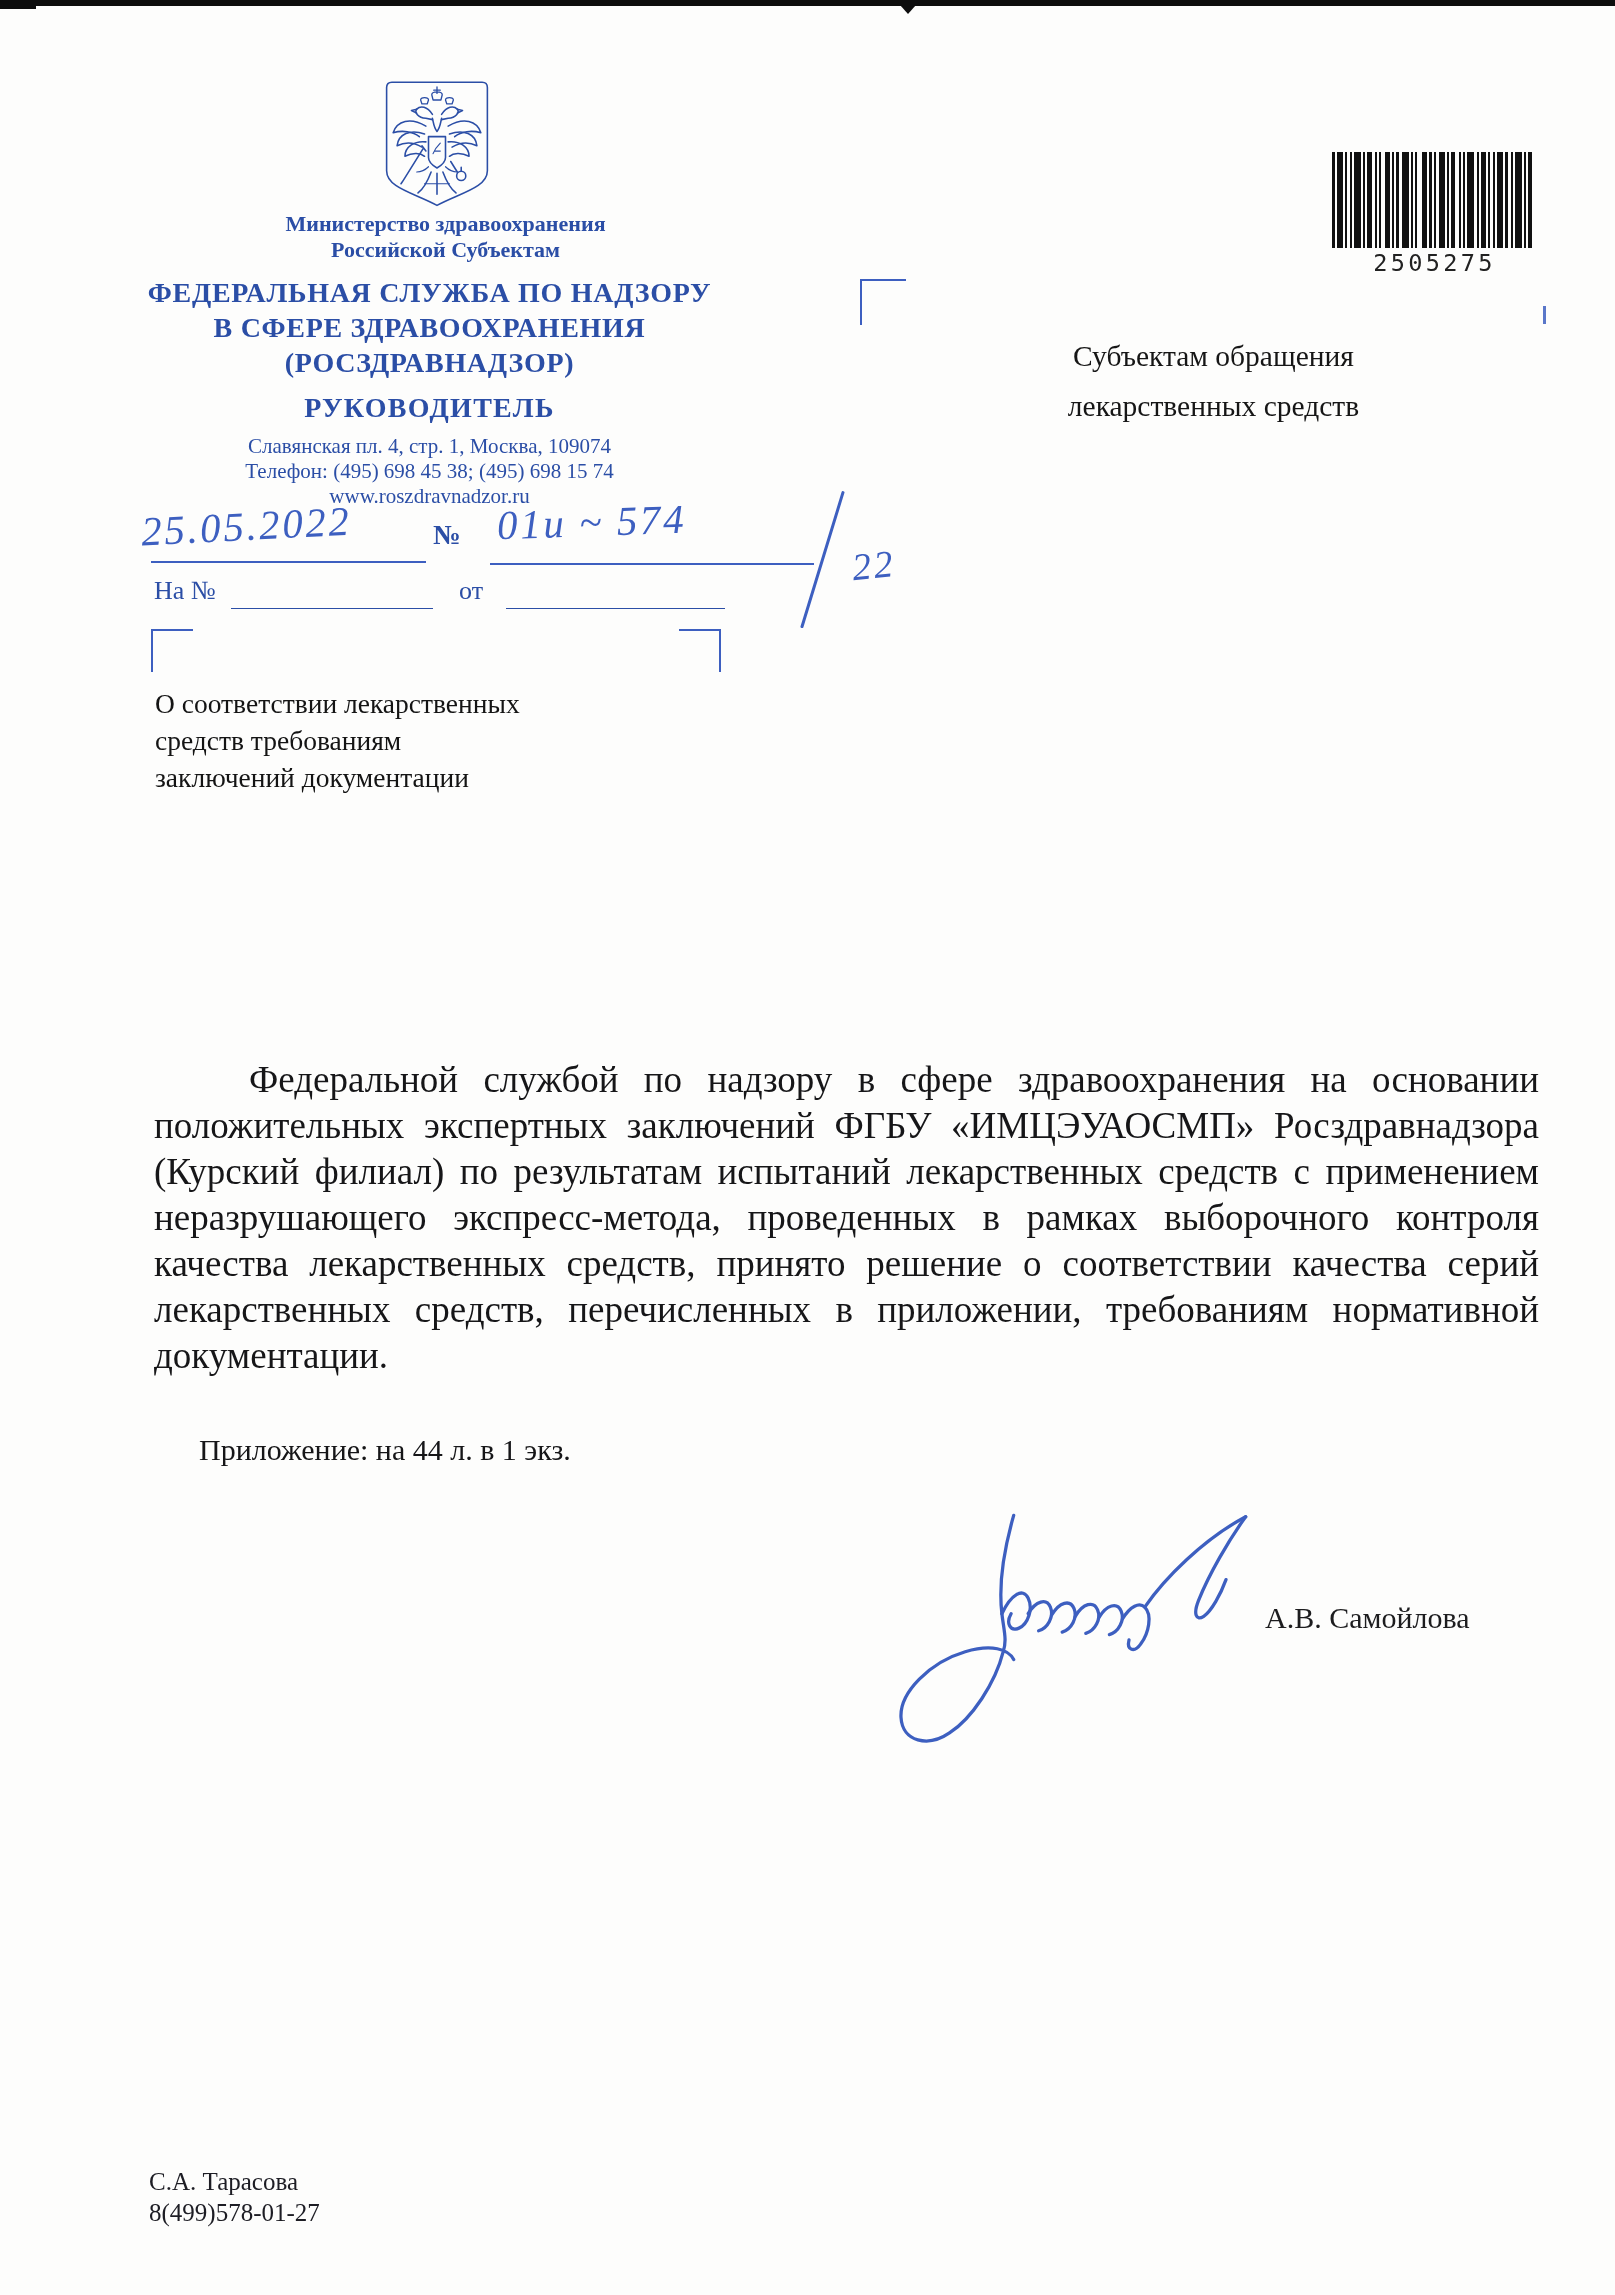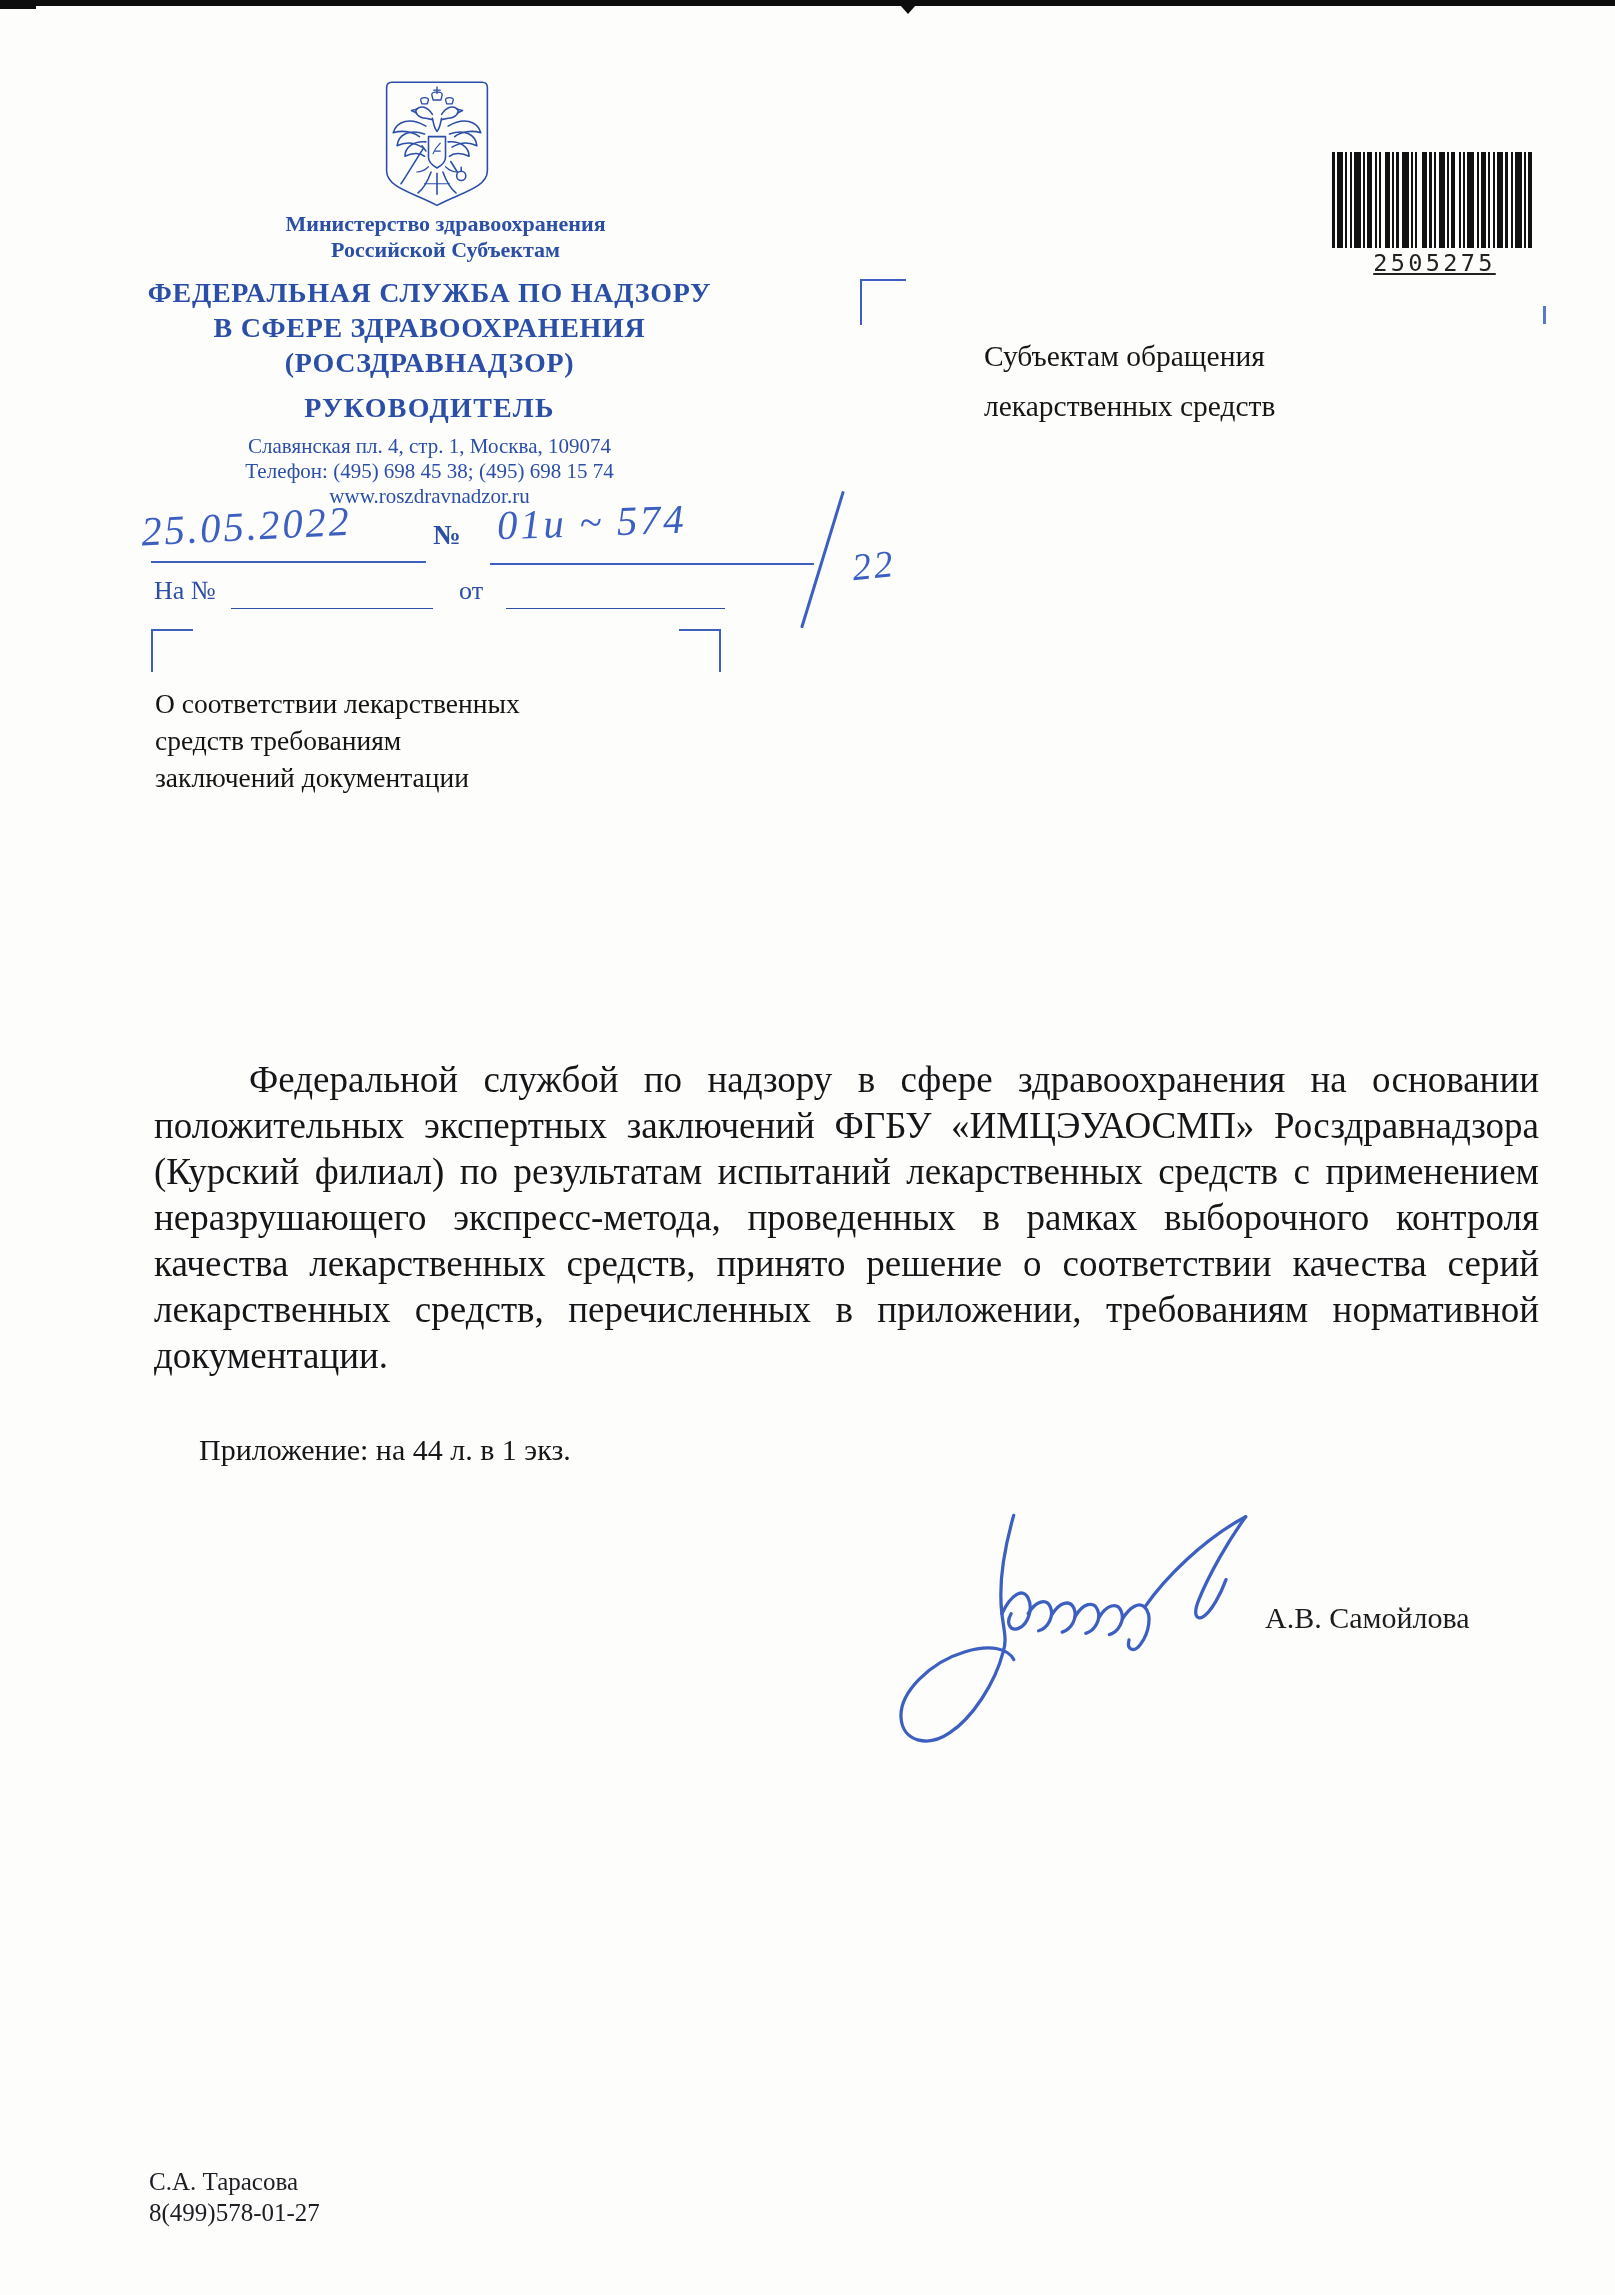--- a/index.html
+++ b/index.html
@@ -45,28 +45,28 @@
     transform:rotate(17deg);border-radius:1.3px;}
   .num-sign{left:433px;top:519px;font-size:27.5px;color:var(--blue);font-weight:bold;}
   .na-label{left:154px;top:576px;font-size:26px;color:var(--blue);}
   .ot-label{left:459px;top:576px;font-size:26px;color:var(--blue);}
   .ul-na1{left:231px;top:608px;width:202px;height:1.3px;background:var(--blue);}
   .ul-na2{left:506px;top:608px;width:219px;height:1.3px;background:var(--blue);}
   
   .addr-corner{left:860px;top:279px;width:46px;height:46px;
     border-top:2px solid var(--ink);border-left:2px solid var(--ink);}
   .edge-tick{left:1543px;top:306px;width:2.6px;height:18.4px;background:var(--ink);opacity:.85;}
-  .recipient{left:984px;top:331px;width:459px;
+  .recipient{left:984px;top:331px;width:459px;text-align:center;
     font-size:29.5px;line-height:50px;color:#161616;}
   
   .barcode{left:1332px;top:152px;height:96px;font-size:0;white-space:nowrap;}
   .barcode span{display:inline-block;height:96px;background:#111;vertical-align:top;}
   .barcode-num{left:1338px;top:249px;width:193px;text-align:center;
     font-family:"DejaVu Sans Mono","Liberation Mono",monospace;
-    font-size:23.6px;letter-spacing:3.3px;color:#222;text-decoration:underline;}
+    font-size:23.6px;letter-spacing:3.3px;color:#222;}
   
   .subj-corner-l{left:151px;top:629px;width:42px;height:43px;
     border-top:2px solid var(--ink);border-left:2px solid var(--ink);}
   .subj-corner-r{left:679px;top:629px;width:42px;height:43px;
     border-top:2px solid var(--ink);border-right:2px solid var(--ink);}
   .subject{left:155px;top:645px;width:564px;font-size:27.5px;line-height:37px;color:#141414;margin-top:40px;}
   
   .body-text{left:154px;top:1057px;width:1385px;font-size:37px;line-height:46px;color:#161618;}
   .jline{text-align:justify;text-align-last:justify;}
   .indent{text-indent:95px;}

